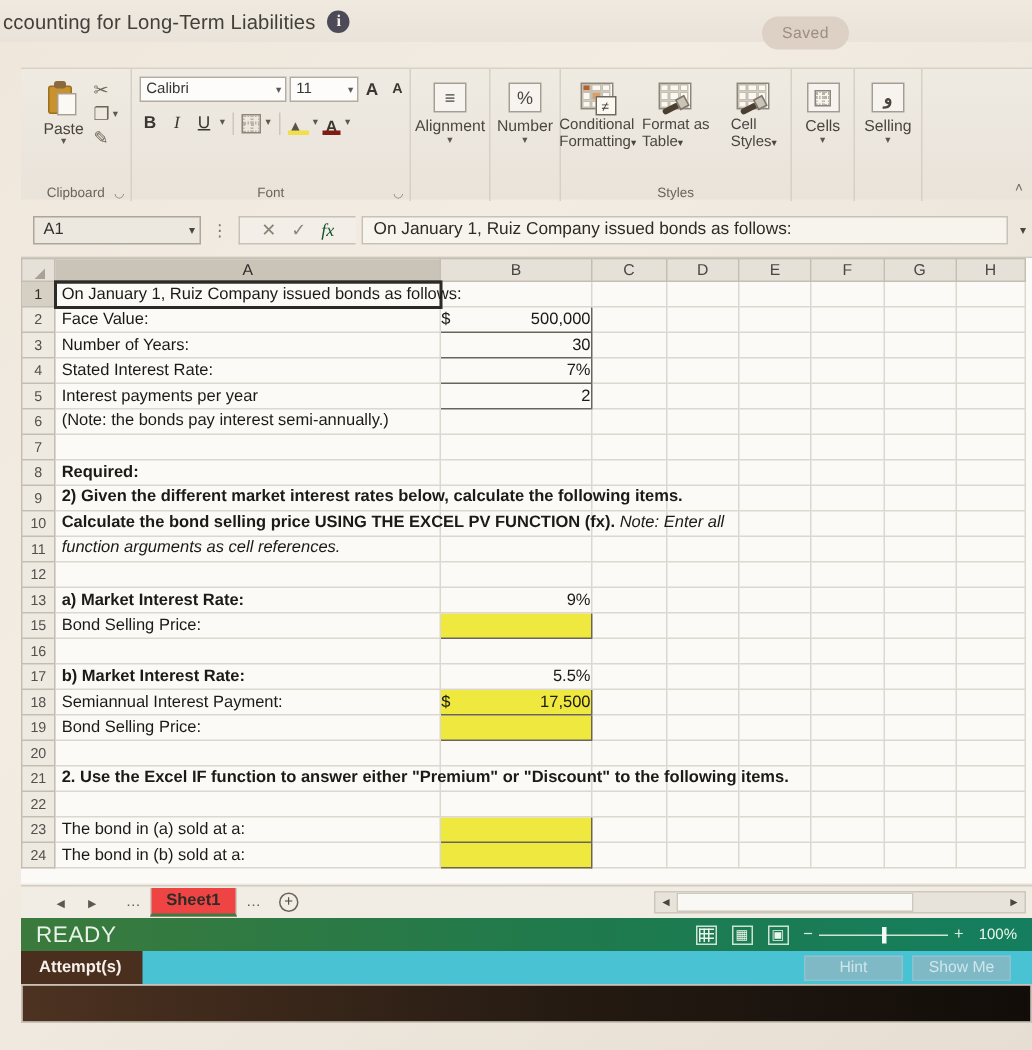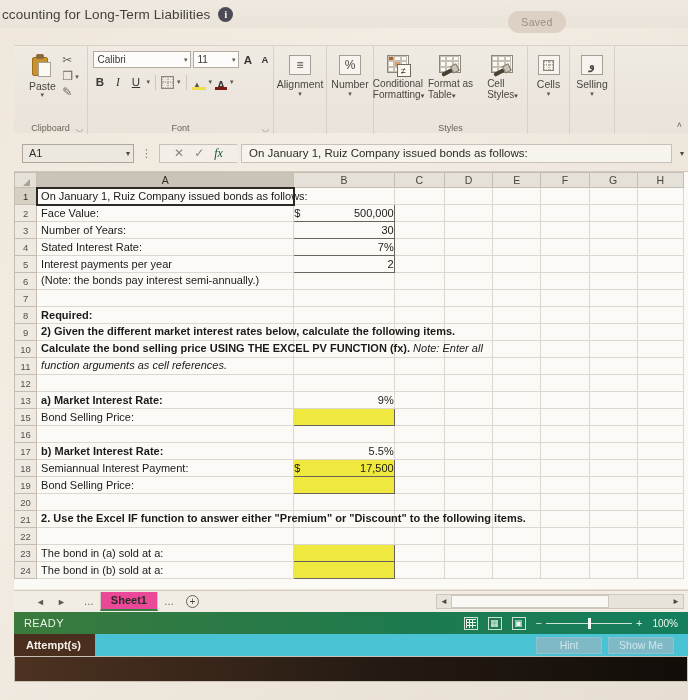--- a/index.html
+++ b/index.html
@@ -240,21 +240,21 @@
   .tabstrip {
     position: absolute; left: 14px; top: 590px; width: 674px; height: 22px;
     background: #f1ece4; display: flex; align-items: center;
     border-top: 1px solid #d2ccc1;
   }
   .nav-arrows { display: flex; gap: 12px; padding-left: 22px; align-items: center; }
   .nav-a { font-size: 9px; color: #5d574e; }
   .nav-dots { font-size: 10px; color: #5d574e; padding: 0 6px; }
   .sheet-tab {
     font-size: 11px; font-weight: bold; color: #2e2b27;
-    background: #ec4899; border: 1px solid #cdc7bc; border-top: none;
+    background: #ef4444; border: 1px solid #cdc7bc; border-top: none;
     padding: 2px 10px 3px 10px; border-bottom: 2px solid #3a7d44;
   }
   .plus-circ {
     width: 13px; height: 13px; border-radius: 50%; border: 1px solid #6b6459;
     font-size: 10px; color: #4a463f; display: flex; align-items: center;
     justify-content: center; margin-left: 6px; line-height: 1;
   }
   .hscroll {
     position: absolute; right: 4px; top: 3px; width: 248px; height: 15px;
     background: #e8e3da; border: 1px solid #cdc7bc; display: flex; align-items: center;
@@ -262,21 +262,21 @@
   .hs-btn { width: 14px; height: 13px; font-size: 8px; color: #4a463f;
             display: flex; align-items: center; justify-content: center; }
   .hs-thumb { height: 13px; background: #faf8f4; border: 1px solid #cdc7bc; width: 158px; }
 
   
   .statusbar {
     position: absolute; left: 14px; top: 612px; width: 674px; height: 22px;
     background: linear-gradient(90deg, #3b7a3c 0%, #1f7a4d 55%, #147e5e 100%);
     display: flex; align-items: center; color: #e8f2e8;
   }
-  .ready { font-size: 11px; padding-left: 10px; letter-spacing: .4px; }
+  .ready { font-size: 15px; padding-left: 10px; letter-spacing: .4px; }
   .sb-right { margin-left: auto; display: flex; align-items: center; gap: 10px; padding-right: 10px; }
   .view-btn {
     width: 14px; height: 13px; border: 1px solid #cfe3d3;
     display: flex; align-items: center; justify-content: center;
     font-size: 9px; color: #eaf4ea;
   }
   .view-btn .g3 {
     width: 10px; height: 9px;
     background:
       linear-gradient(#eaf4ea,#eaf4ea) 0 0/100% 1px no-repeat,

